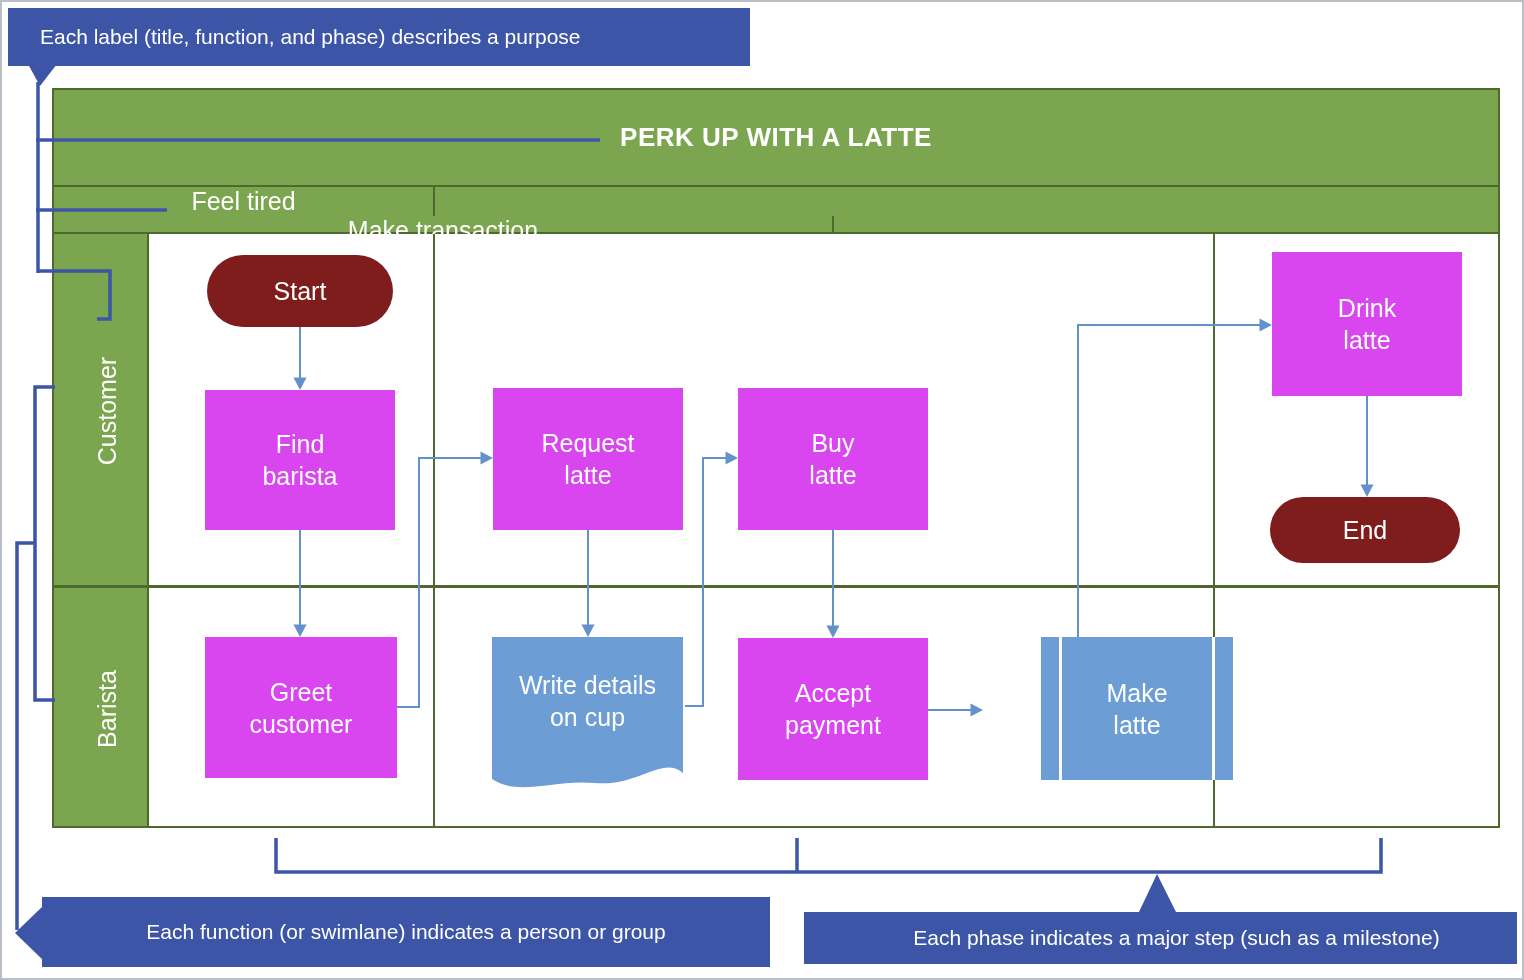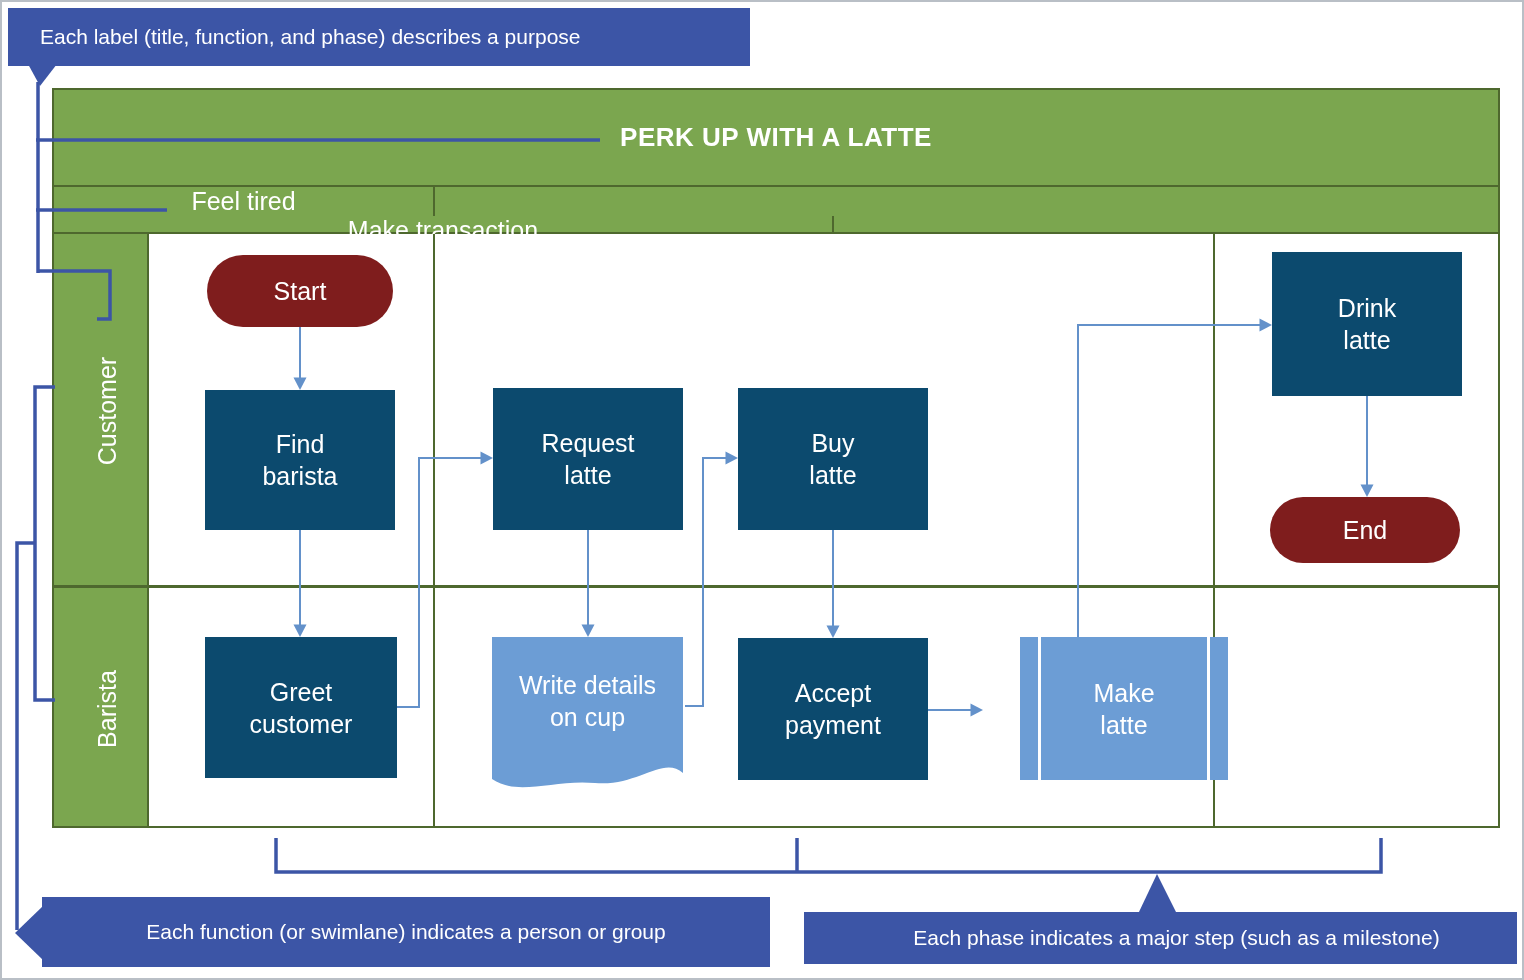--- a/index.html
+++ b/index.html
@@ -26,21 +26,21 @@
   .lane-divider { position:absolute; left:0; top:351px; width:100%; height:3px; background:#4E682E; }
   .phase-div { position:absolute; top:0; width:2px; height:100%; background:#4E682E; }
   .pd1 { left:379px; } .pd2 { left:1159px; }
   .lane-label { position:absolute; width:220px; height:32px; line-height:32px;
                 text-align:center; color:#fff; font-size:25px;
                 transform:rotate(-90deg); }
   
   .node { position:absolute; display:flex; align-items:center; justify-content:center;
           text-align:center; color:#fff; font-size:25px; line-height:1.28;
           white-space:pre-line; box-sizing:border-box; }
-  .proc { background:#0c4a6e; }
+  .proc { background:#d946ef; }
   .term { background:#7f1d1d; border-radius:40px; }
   .sub  { background:#6C9DD5; }
   .sub::before, .sub::after { content:""; position:absolute; top:0; bottom:0;
           width:3px; background:#fff; }
   .sub::before { left:18px; } .sub::after { right:18px; }
   .doc  { background:transparent; }
   .doc svg { position:absolute; left:0; top:0; width:100%; height:100%; }
   .doc-label { position:relative; width:100%; margin-top:-28px; }
   
   .callout { position:absolute; background:#3C55A6; color:#fff; font-size:21px;
@@ -87,21 +87,21 @@
     <svg viewBox="0 0 191 155" preserveAspectRatio="none">
       <path d="M0,0 H191 V136 C171,118 146,150 103,146 C62,142 26,160 0,142 Z" fill="#6C9DD5"></path>
     </svg>
     <span class="doc-label">Write details
 on cup</span>
   </div>
   <div class="node proc" style="left:738px; top:388px; width:190px; height:142px;">Buy
 latte</div>
   <div class="node proc" style="left:738px; top:638px; width:190px; height:142px;">Accept
 payment</div>
-  <div class="node sub" style="left:1020px; top:637px; width:208px; height:143px;">Make
+  <div class="node sub" style="left:1041px; top:637px; width:192px; height:143px;">Make
 latte</div>
   <div class="node proc" style="left:1272px; top:252px; width:190px; height:144px;">Drink
 latte</div>
   <div class="node term" style="left:1270px; top:497px; width:190px; height:66px;">End</div>
 
   <div class="callout co-top">Each label (title, function, and phase) describes a purpose</div>
   <div class="callout co-bl">Each function  (or swimlane) indicates  a person or group</div>
   <div class="callout co-br">Each phase indicates  a major step (such as a milestone)</div>
 
   <svg class="wires" width="1524" height="980" viewBox="0 0 1524 980">

